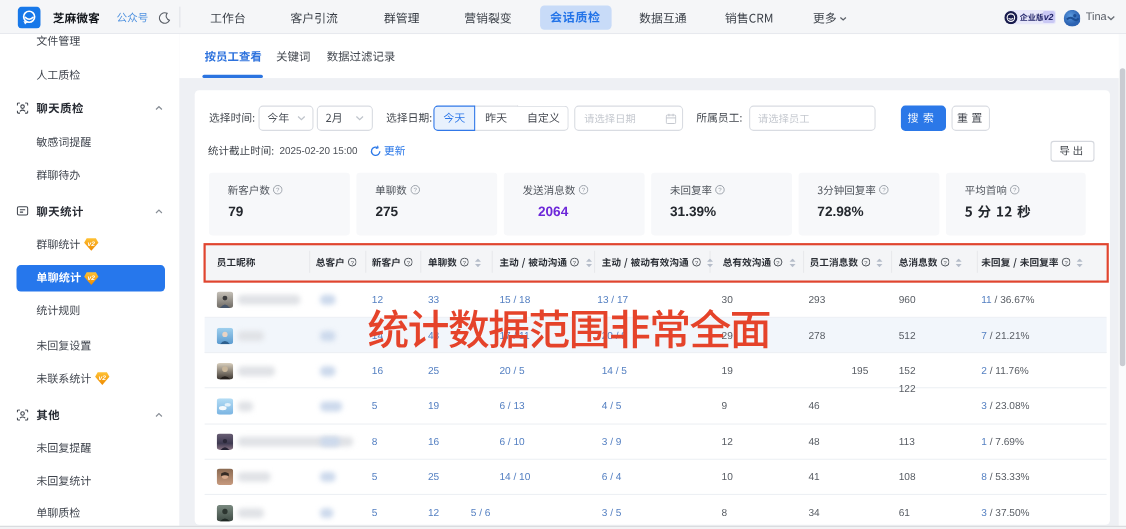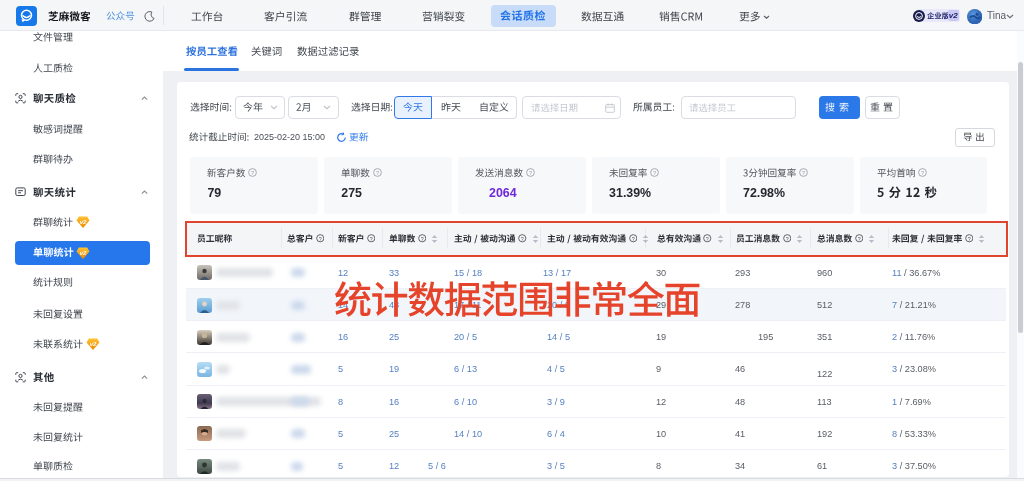--- a/index.html
+++ b/index.html
@@ -474,22 +474,22 @@
     <circle cx="7.5" cy="5.5" r="2.6" fill="#c7b59a"></circle>
     <path d="M2.5 15 Q7.5 9 12.5 15 Z" fill="#241f1c"></path>
   </svg>
 <div style="position:absolute;left:216px;top:332.7px;width:34px;height:9px;background:#e0e2e6;border-radius:4px;filter:blur(2.5px)"></div>
 <div style="position:absolute;left:291px;top:332.7px;width:14px;height:9px;background:#ccd9ec;border-radius:4px;filter:blur(2.5px)"></div>
 <div style="position:absolute;left:338.0px;top:337.2px;transform:translateY(-52%);font:normal 9.2px 'Liberation Sans',sans-serif;color:#5580c2;letter-spacing:normal;white-space:nowrap">16</div>
 <div style="position:absolute;left:389.0px;top:337.2px;transform:translateY(-52%);font:normal 9.2px 'Liberation Sans',sans-serif;color:#5580c2;letter-spacing:normal;white-space:nowrap">25</div>
 <div style="position:absolute;left:454.0px;top:337.2px;transform:translateY(-52%);font:normal 9.2px 'Liberation Sans',sans-serif;color:#5580c2;letter-spacing:normal;white-space:nowrap">20 / 5</div>
 <div style="position:absolute;left:547.0px;top:337.2px;transform:translateY(-52%);font:normal 9.2px 'Liberation Sans',sans-serif;color:#5580c2;letter-spacing:normal;white-space:nowrap">14 / 5</div>
 <div style="position:absolute;left:656.0px;top:337.2px;transform:translateY(-52%);font:normal 9.2px 'Liberation Sans',sans-serif;color:#585d64;letter-spacing:normal;white-space:nowrap">19</div>
-<div style="position:absolute;left:758px;top:337.2px;transform:translateY(-52%);font:normal 9.2px 'Liberation Sans',sans-serif;color:#585d64;letter-spacing:normal;white-space:nowrap">195</div>
-<div style="position:absolute;left:817.0px;top:337.2px;transform:translateY(-52%);font:normal 9.2px 'Liberation Sans',sans-serif;color:#585d64;letter-spacing:normal;white-space:nowrap">351</div>
+<div style="position:absolute;left:774px;top:337.2px;transform:translateY(-52%);font:normal 9.2px 'Liberation Sans',sans-serif;color:#585d64;letter-spacing:normal;white-space:nowrap">195</div>
+<div style="position:absolute;left:817.0px;top:337.2px;transform:translateY(-52%);font:normal 9.2px 'Liberation Sans',sans-serif;color:#585d64;letter-spacing:normal;white-space:nowrap">152</div>
 <div style="position:absolute;left:892px;top:337.2px;transform:translateY(-52%);font:9.2px 'Liberation Sans';white-space:nowrap"><span style="color:#5580c2">2</span><span style="color:#585d64"> / 11.76%</span></div>
 <div style="position:absolute;left:186px;top:384.5px;width:820px;height:1px;background:#edf0f4"></div>
 <svg style="position:absolute;left:197px;top:361.9px" width="15" height="15">
     <defs>
       <linearGradient id="a4" x1="0" y1="0" x2="0" y2="1">
         <stop offset="0%" stop-color="#b5ddf5"></stop>
         <stop offset="100%" stop-color="#7ab4e2"></stop>
       </linearGradient>
     </defs>
     <rect width="15" height="15" rx="3" fill="url(#a4)"></rect>
@@ -497,21 +497,21 @@
     <ellipse cx="10" cy="6" rx="2.8" ry="1.6" fill="#fff" opacity="0.7"></ellipse>
   </svg>
 <div style="position:absolute;left:216px;top:364.9px;width:14px;height:9px;background:#e0e2e6;border-radius:4px;filter:blur(2.5px)"></div>
 <div style="position:absolute;left:291px;top:364.9px;width:20px;height:9px;background:#ccd9ec;border-radius:4px;filter:blur(2.5px)"></div>
 <div style="position:absolute;left:338.0px;top:369.4px;transform:translateY(-52%);font:normal 9.2px 'Liberation Sans',sans-serif;color:#5580c2;letter-spacing:normal;white-space:nowrap">5</div>
 <div style="position:absolute;left:389.0px;top:369.4px;transform:translateY(-52%);font:normal 9.2px 'Liberation Sans',sans-serif;color:#5580c2;letter-spacing:normal;white-space:nowrap">19</div>
 <div style="position:absolute;left:454.0px;top:369.4px;transform:translateY(-52%);font:normal 9.2px 'Liberation Sans',sans-serif;color:#5580c2;letter-spacing:normal;white-space:nowrap">6 / 13</div>
 <div style="position:absolute;left:547.0px;top:369.4px;transform:translateY(-52%);font:normal 9.2px 'Liberation Sans',sans-serif;color:#5580c2;letter-spacing:normal;white-space:nowrap">4 / 5</div>
 <div style="position:absolute;left:656.0px;top:369.4px;transform:translateY(-52%);font:normal 9.2px 'Liberation Sans',sans-serif;color:#585d64;letter-spacing:normal;white-space:nowrap">9</div>
 <div style="position:absolute;left:735.0px;top:369.4px;transform:translateY(-52%);font:normal 9.2px 'Liberation Sans',sans-serif;color:#585d64;letter-spacing:normal;white-space:nowrap">46</div>
-<div style="position:absolute;left:817.0px;top:374px;transform:translateY(-52%);font:normal 9.2px 'Liberation Sans',sans-serif;color:#585d64;letter-spacing:normal;white-space:nowrap">122</div>
+<div style="position:absolute;left:817.0px;top:354px;transform:translateY(-52%);font:normal 9.2px 'Liberation Sans',sans-serif;color:#585d64;letter-spacing:normal;white-space:nowrap">122</div>
 <div style="position:absolute;left:892px;top:369.4px;transform:translateY(-52%);font:9.2px 'Liberation Sans';white-space:nowrap"><span style="color:#5580c2">3</span><span style="color:#585d64"> / 23.08%</span></div>
 <div style="position:absolute;left:186px;top:416.7px;width:820px;height:1px;background:#edf0f4"></div>
 <svg style="position:absolute;left:197px;top:394.1px" width="15" height="15">
     <defs>
       <linearGradient id="a5" x1="0" y1="0" x2="0" y2="1">
         <stop offset="0%" stop-color="#6a5f75"></stop>
         <stop offset="60%" stop-color="#3d3950"></stop>
         <stop offset="100%" stop-color="#8a7484"></stop>
       </linearGradient>
     </defs>
@@ -542,21 +542,21 @@
     <path d="M4 4.5 Q7.5 1.5 11 4.5 L11 7 Q7.5 5 4 7 Z" fill="#352b24"></path>
   </svg>
 <div style="position:absolute;left:216px;top:429.3px;width:30px;height:9px;background:#e0e2e6;border-radius:4px;filter:blur(2.5px)"></div>
 <div style="position:absolute;left:291px;top:429.3px;width:14px;height:9px;background:#ccd9ec;border-radius:4px;filter:blur(2.5px)"></div>
 <div style="position:absolute;left:338.0px;top:433.8px;transform:translateY(-52%);font:normal 9.2px 'Liberation Sans',sans-serif;color:#5580c2;letter-spacing:normal;white-space:nowrap">5</div>
 <div style="position:absolute;left:389.0px;top:433.8px;transform:translateY(-52%);font:normal 9.2px 'Liberation Sans',sans-serif;color:#5580c2;letter-spacing:normal;white-space:nowrap">25</div>
 <div style="position:absolute;left:454.0px;top:433.8px;transform:translateY(-52%);font:normal 9.2px 'Liberation Sans',sans-serif;color:#5580c2;letter-spacing:normal;white-space:nowrap">14 / 10</div>
 <div style="position:absolute;left:547.0px;top:433.8px;transform:translateY(-52%);font:normal 9.2px 'Liberation Sans',sans-serif;color:#5580c2;letter-spacing:normal;white-space:nowrap">6 / 4</div>
 <div style="position:absolute;left:656.0px;top:433.8px;transform:translateY(-52%);font:normal 9.2px 'Liberation Sans',sans-serif;color:#585d64;letter-spacing:normal;white-space:nowrap">10</div>
 <div style="position:absolute;left:735.0px;top:433.8px;transform:translateY(-52%);font:normal 9.2px 'Liberation Sans',sans-serif;color:#585d64;letter-spacing:normal;white-space:nowrap">41</div>
-<div style="position:absolute;left:817.0px;top:433.8px;transform:translateY(-52%);font:normal 9.2px 'Liberation Sans',sans-serif;color:#585d64;letter-spacing:normal;white-space:nowrap">192</div>
+<div style="position:absolute;left:817.0px;top:433.8px;transform:translateY(-52%);font:normal 9.2px 'Liberation Sans',sans-serif;color:#585d64;letter-spacing:normal;white-space:nowrap">108</div>
 <div style="position:absolute;left:892px;top:433.8px;transform:translateY(-52%);font:9.2px 'Liberation Sans';white-space:nowrap"><span style="color:#5580c2">8</span><span style="color:#585d64"> / 53.33%</span></div>
 <svg style="position:absolute;left:197px;top:458.5px" width="15" height="15">
     <defs>
       <linearGradient id="a7" x1="0" y1="0" x2="0" y2="1">
         <stop offset="0%" stop-color="#7a8a80"></stop>
         <stop offset="100%" stop-color="#3e4a44"></stop>
       </linearGradient>
     </defs>
     <rect width="15" height="15" rx="3" fill="url(#a7)"></rect>
     <circle cx="7.5" cy="6" r="2.4" fill="#2c3530"></circle>

